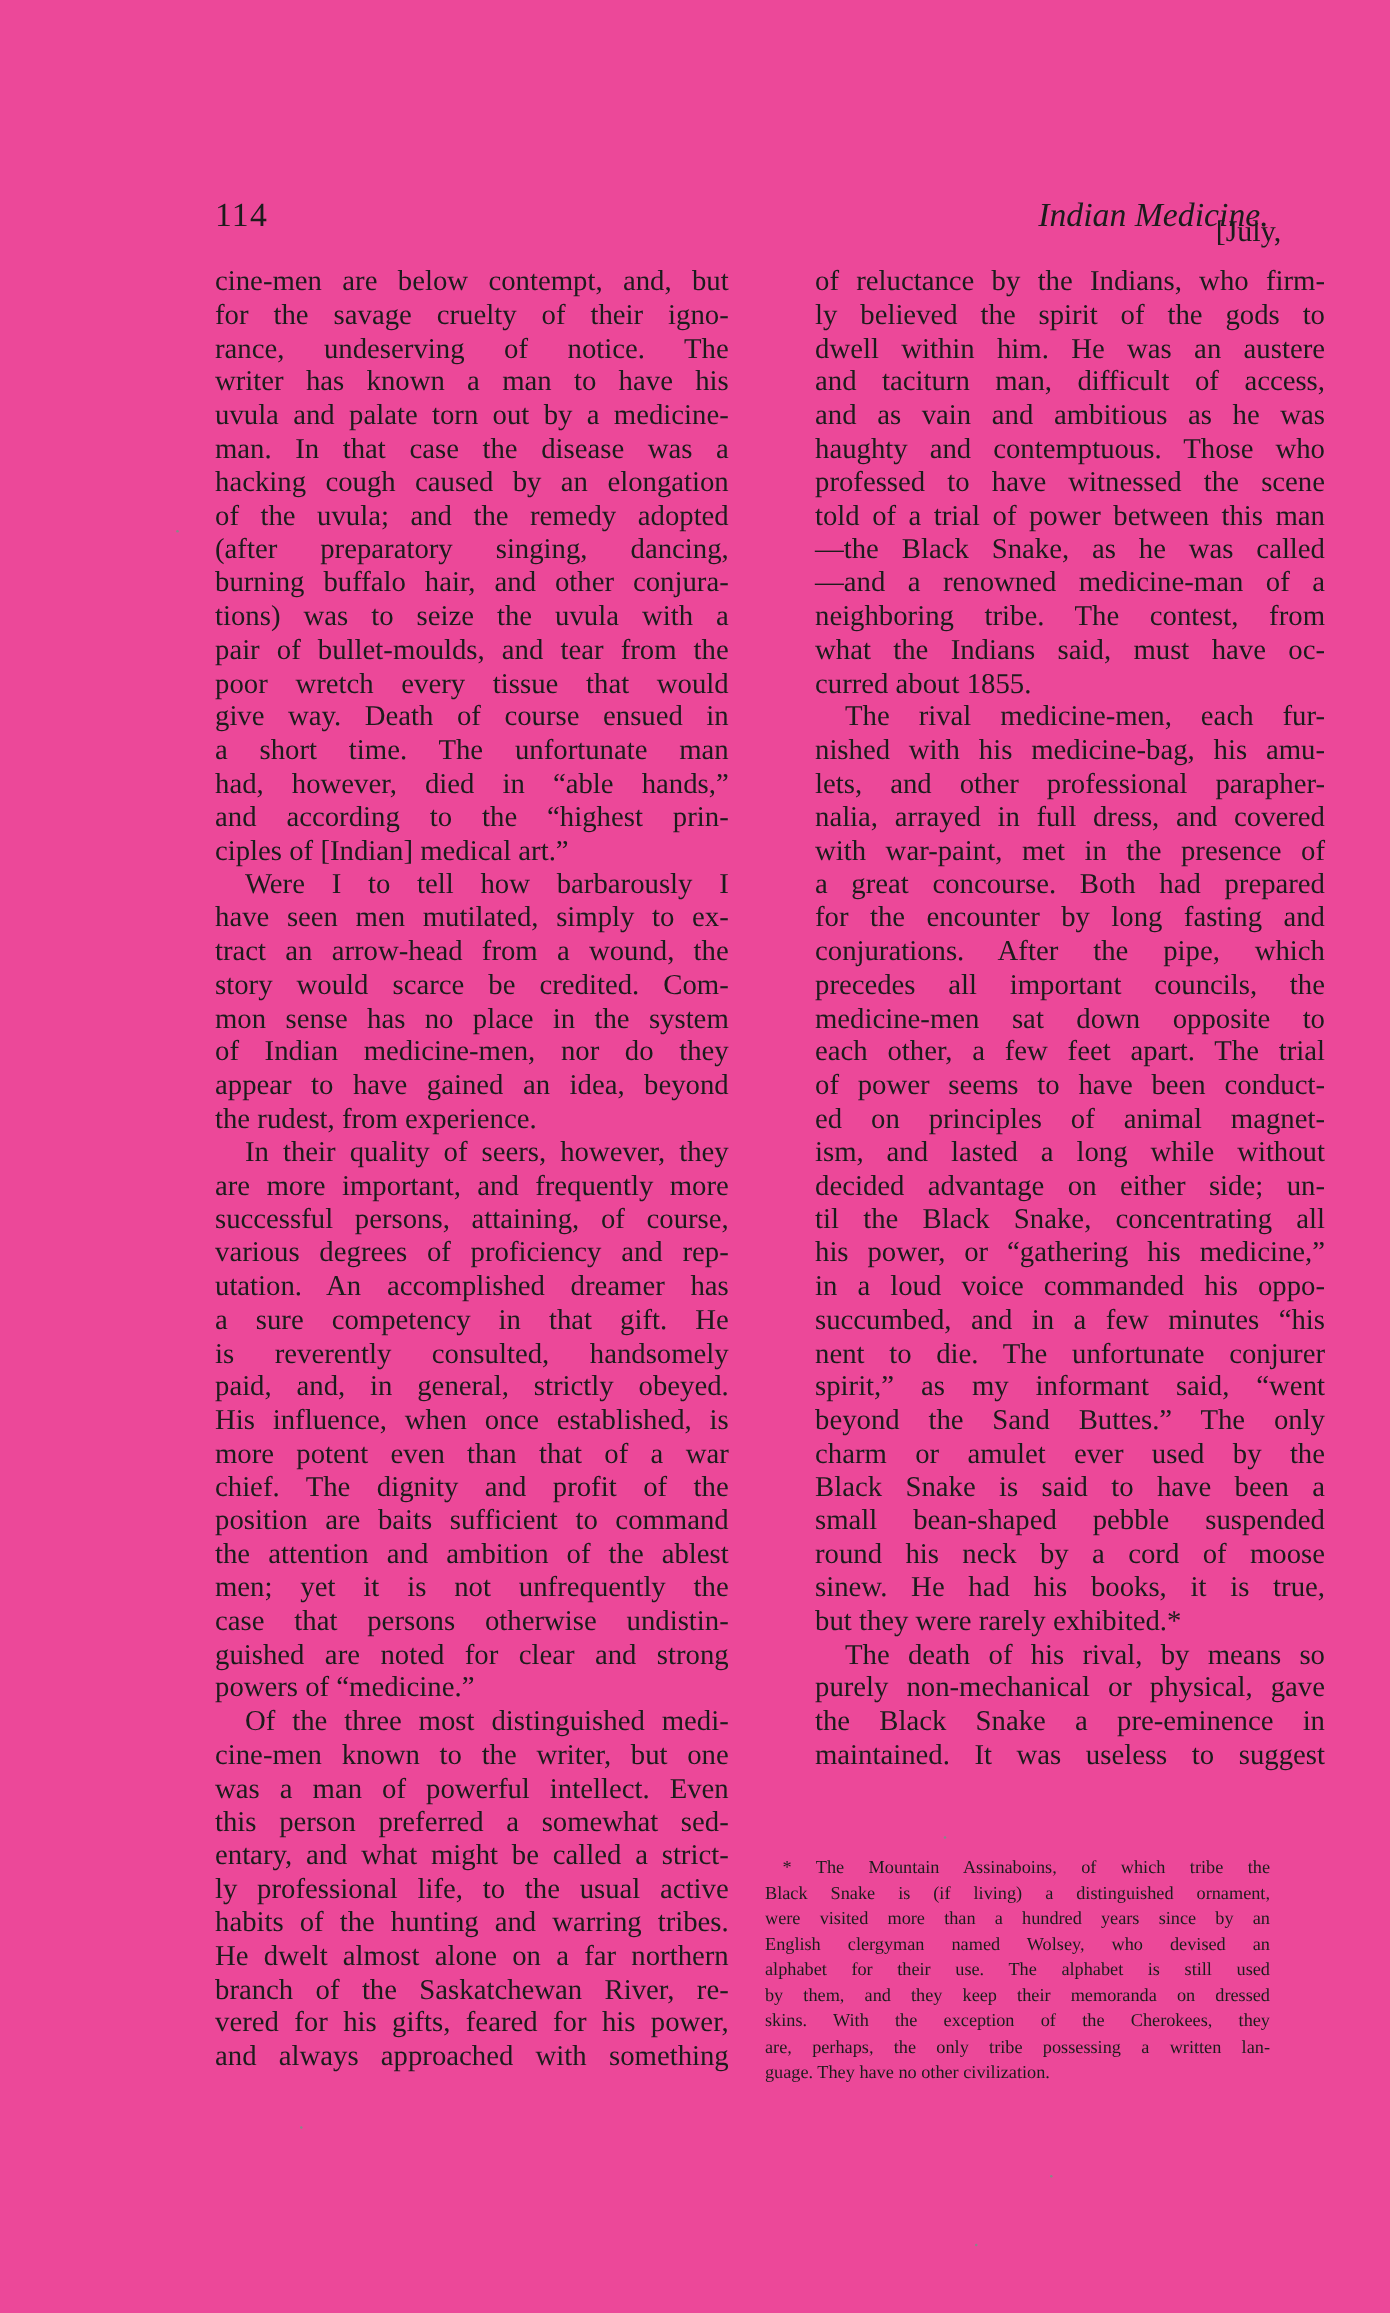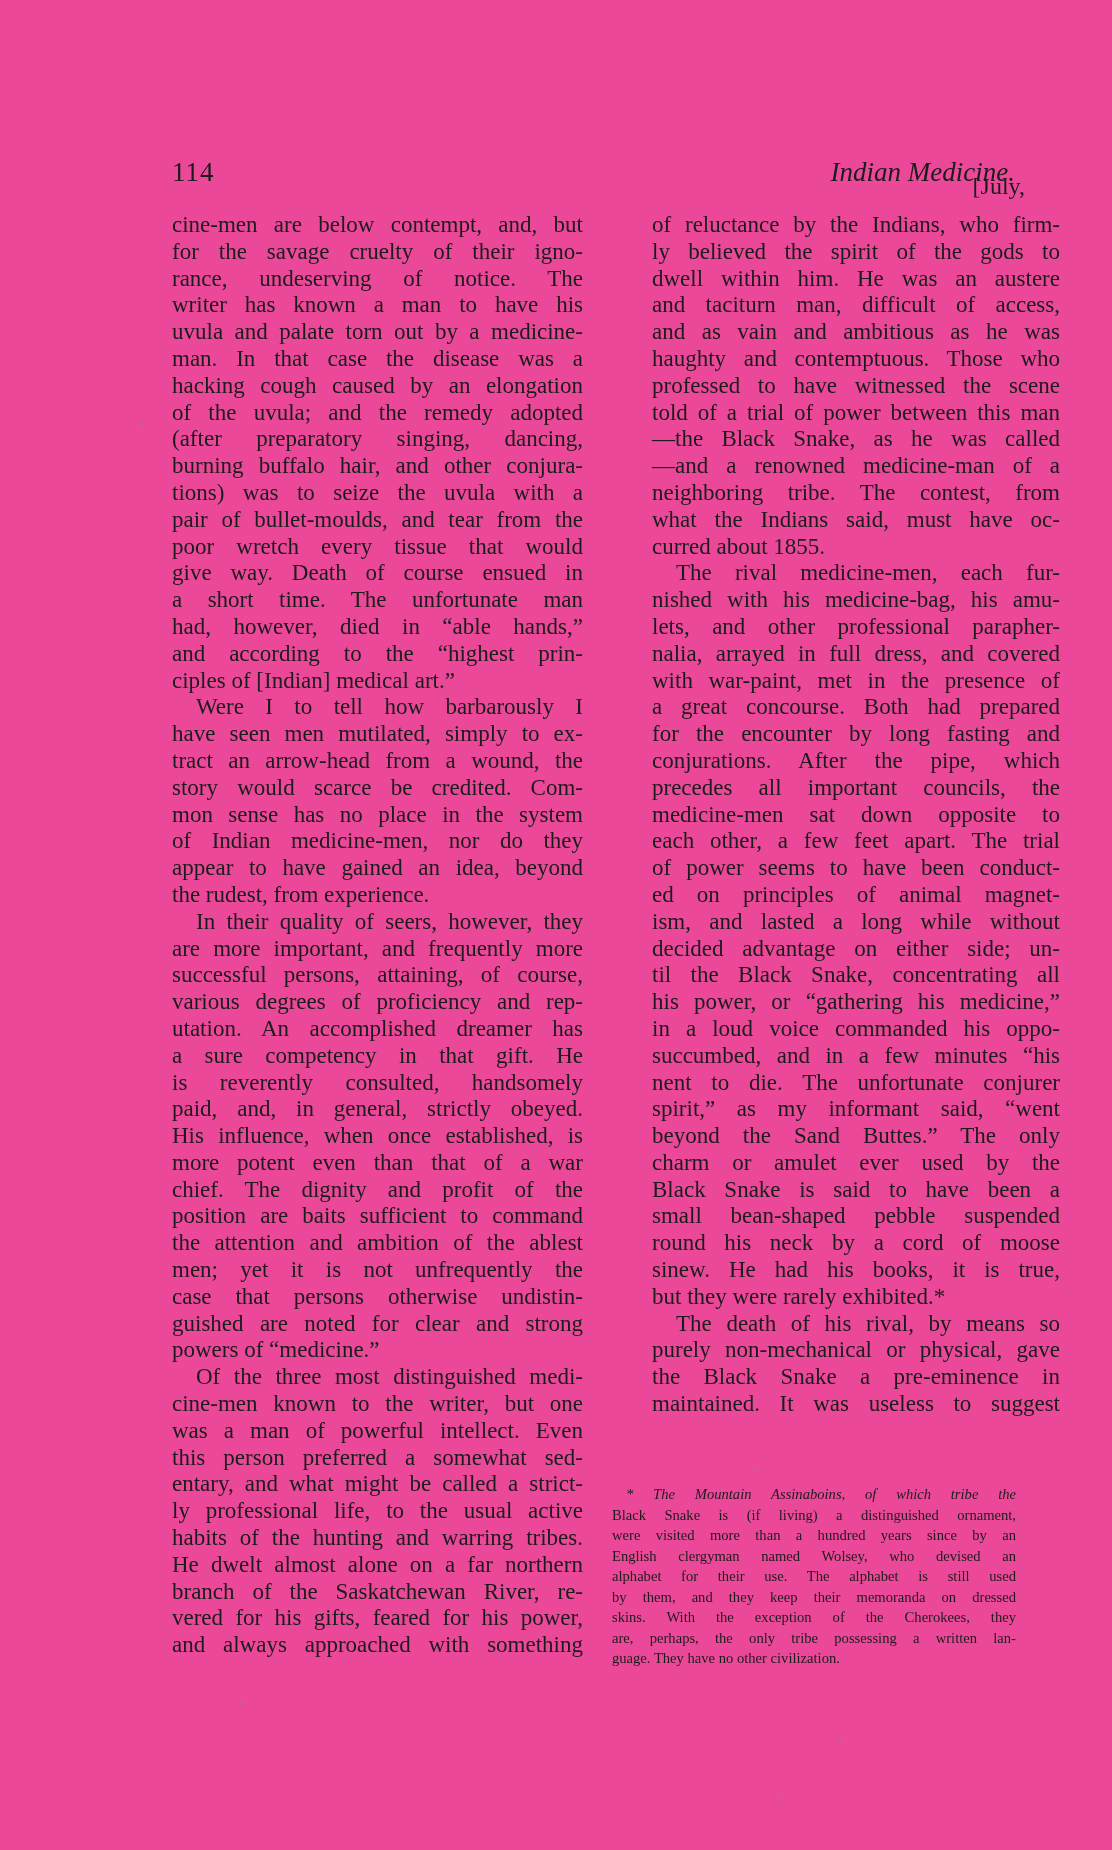--- a/index.html
+++ b/index.html
@@ -10,21 +10,21 @@
   .running-title { position: absolute; left: 0; right: 0; top: 0; text-align: right; font-style: italic; font-size: 27px; }
   .running-date { position: absolute; right: -10px; top: 16px; font-size: 24px; }
   .col { position: absolute; top: 212px; font-size: 23px; line-height: 26.8px; }
   .col-left { left: 172px; width: 411px; }
   .col-right { left: 608px; width: 408px; margin-left: 44px; }
   .line { display: block; white-space: nowrap; text-align: justify; text-align-last: justify; height: 26.8px; }
   .line.last { text-align-last: left; }
   .line.indent { padding-left: 24px; }
   .footnote { position: absolute; left: 612px; top: 1484px; width: 404px; font-size: 14.6px; line-height: 20.5px; }
   .footnote .line { height: 20.5px; }
-  .footnote .line.indent { padding-left: 14px; font-style: italic; }
+  .footnote .line.indent { padding-left: 14px; }
   .speck { position: absolute; width: 2px; height: 2px; background: #888; border-radius: 1px; }
 </style>
 </head>
 <body>
 
 <div class="page">
   <div class="running-head">
     <span class="folio">114</span>
     <span class="running-title">Indian Medicine.</span>
     <span class="running-date">[July,</span>

